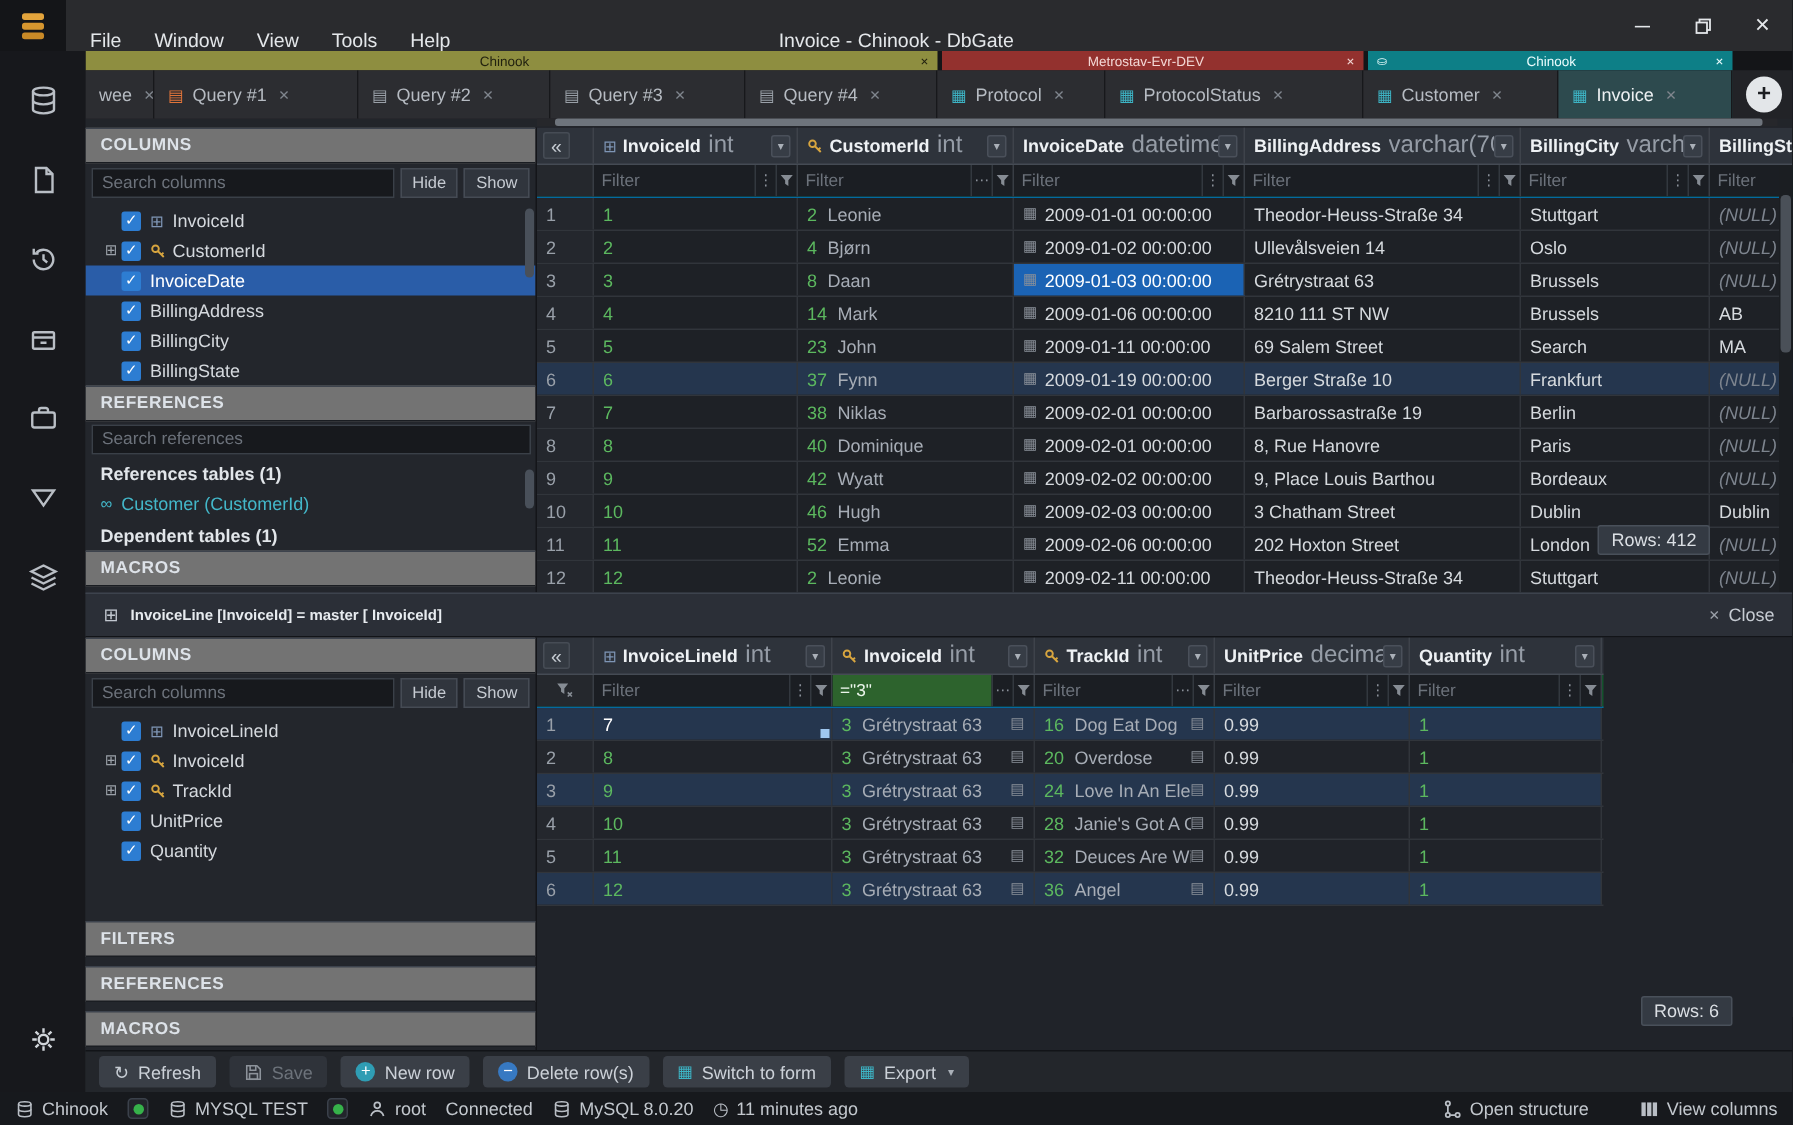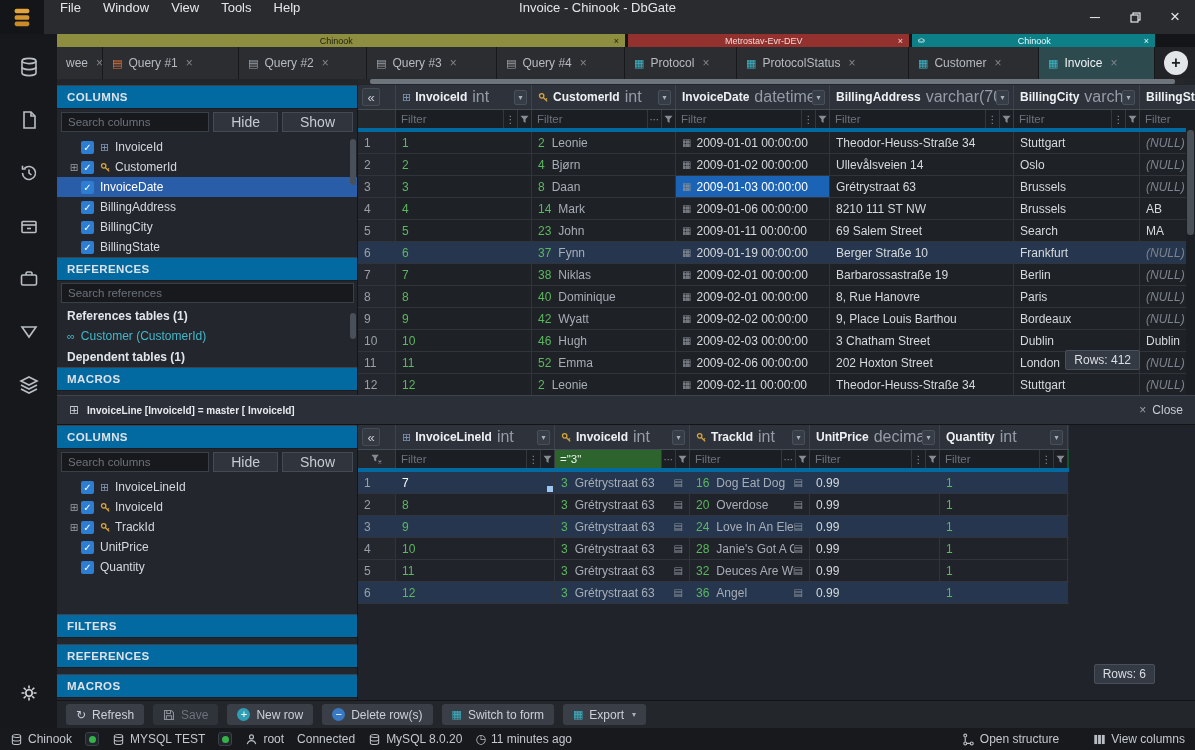--- a/index.html
+++ b/index.html
@@ -1,20 +1,20 @@
 <!DOCTYPE html>
 <html><head>
 <meta charset="utf-8">
 <style>
   *{box-sizing:border-box;margin:0;padding:0}
   body{margin:0;background:#101114;font-family:"Liberation Sans","DejaVu Sans",sans-serif}
   #app{position:relative;width:1195px;height:750px;overflow:hidden;background:#22252a;color:#d5d9de;font-size:12px}
 
   
-  #titlebar{position:absolute;top:0;left:0;width:1195px;height:34px;background:#2a2b2e;display:flex;align-items:flex-start}
+  #titlebar{position:absolute;top:0;left:0;width:1195px;height:34px;background:#2a2b2e;display:flex;align-items:flex-end}
   #logo{width:44px;height:34px;background:#141518;display:flex;align-items:center;justify-content:center;flex:none}
   .menus{display:flex;gap:22px;margin-left:16px;color:#e4e7ea;font-size:13px;z-index:2}
   #wtitle{position:absolute;left:0;right:0;text-align:center;font-size:13px;color:#e4e7ea;pointer-events:none}
   .wctrls{margin-left:auto;display:flex;height:34px;z-index:2}
   .wc{width:40px;display:flex;align-items:center;justify-content:center;color:#e4e7ea;font-size:14px}
 
   
   #tabband{position:absolute;top:34px;left:0;width:1195px;height:13px;background:#141518}
   .tg{position:absolute;top:0;height:13px;display:flex;align-items:center;font-size:9px;padding:0 6px}
   .tg .tgname{flex:1;text-align:center;white-space:nowrap;overflow:hidden}
@@ -39,27 +39,27 @@
 
   
   #iconbar{position:absolute;left:0;top:34px;width:57px;height:694px;background:#17181c;display:flex;flex-direction:column;align-items:center;padding-top:22px;gap:31px}
   .sbicon{width:22px;height:22px;display:flex;align-items:center;justify-content:center;flex:none}
   #gear{position:absolute;left:0;bottom:24px;width:57px;display:flex;justify-content:center}
 
   
   .panel{position:absolute;left:57px;width:301px;background:#23262c;border-right:1px solid #141519;overflow:hidden}
   #paneltop{top:85px;height:310px}
   #panelbottom{top:425px;height:275px}
-  .phead{height:24px;background:#0369a1;border-top:1px solid #3d434d;border-bottom:1px solid #1a1d22;display:flex;align-items:center;padding:0 10px;font-weight:bold;font-size:11.5px;color:#dde2e8;letter-spacing:.4px}
+  .phead{height:24px;background:#737373;border-top:1px solid #3d434d;border-bottom:1px solid #1a1d22;display:flex;align-items:center;padding:0 10px;font-weight:bold;font-size:11.5px;color:#dde2e8;letter-spacing:.4px}
   .searchrow{display:flex;align-items:center;gap:4px;padding:3px 4px;height:26px}
   .pinput{flex:1;min-width:0;height:20px;background:#17191d;border:1px solid #3a4048;color:#d0d4d9;font-size:11.5px;padding:0 6px;font-family:inherit}
   .pinput::placeholder{color:#6c727b}
   .pfull{display:block;margin:2px 4px;width:293px;height:20px;background:#17191d;border:1px solid #3a4048;color:#d0d4d9;font-size:11.5px;padding:0 6px;font-family:inherit}
   .pfull::placeholder{color:#6c727b}
-  .pbtn{height:20px;background:#30353d;border:1px solid #454b54;color:#c6cbd2;font-size:14px;padding:0 17px;font-family:inherit;flex:none}
+  .pbtn{height:20px;background:#30353d;border:1px solid #454b54;color:#c6cbd2;font-size:11px;padding:0 7px;font-family:inherit;flex:none}
   .tree{padding-top:2px}
   .trow{height:20px;display:flex;align-items:center;padding-left:10px;font-size:12px;color:#d5d9de}
   .trow.selected{background:#2a5da8;color:#fff}
   .texp{width:14px;color:#9aa0a8;font-size:10px;display:flex;align-items:center;justify-content:center;flex:none}
   .cb{width:13px;height:13px;background:#2d7dd2;border-radius:2px;color:#fff;font-size:10px;display:flex;align-items:center;justify-content:center;margin-right:6px;flex:none}
   .ticn{width:15px;font-size:11px;color:#7e95b5;display:flex;align-items:center;flex:none}
   .pbold{height:21px;display:flex;align-items:center;padding-left:10px;font-weight:bold;font-size:12px;color:#e2e6ea}
   .plink{height:20px;display:flex;align-items:center;padding-left:10px;color:#43b7c9;font-size:12px;gap:6px}
   .linkicn{font-size:11px}
   .pscroll{position:absolute;right:1px;width:6px}
@@ -71,21 +71,21 @@
   #griddetail{position:absolute;left:358px;top:425px;width:837px;height:275px;overflow:hidden;background:#202329}
   .ghead{display:flex;height:25px;background:#2e333b;border-bottom:1px solid #454b54}
   .gh{display:flex;align-items:center;padding:0 4px 0 6px;border-right:1px solid #3e434b;flex:none;overflow:hidden}
   .ghcorner{width:38px;padding-left:4px}
   .collapsebtn{width:18px;height:18px;display:flex;align-items:center;justify-content:center;color:#c6ccd3;font-size:13px;background:#343a42;border:1px solid #464c55;border-radius:2px}
   .ghname{font-weight:bold;font-size:12px;color:#eef1f4;white-space:nowrap}
   .ghtype{margin-left:5px;font-size:16px;color:#959ca6;white-space:nowrap;overflow:hidden}
   .ghdd{margin-left:auto;width:13px;height:15px;background:#373d46;border:1px solid #4a505a;border-radius:2px;color:#aab0b8;font-size:8px;display:flex;align-items:center;justify-content:center;flex:none}
   .hicn{font-size:11px;color:#7e95b5;margin-right:4px;flex:none}
   .keysvg{margin-right:4px;flex:none}
-  .gfilter{display:flex;height:22px;background:#14532d;border-bottom:4px solid #0369a1}
+  .gfilter{display:flex;height:22px;background:#14532d;border-bottom:1px solid #0369a1}
   .gf{display:flex;align-items:center;border-right:1px solid #383d44;flex:none;background:#1b1e23;overflow:hidden}
   .gf.corner{background:#25282d;justify-content:center}
   .finput{flex:1;min-width:0;height:100%;background:transparent;border:none;outline:none;color:#d0d4d9;font-size:11.5px;padding:0 5px;font-family:inherit}
   .finput::placeholder{color:#6c727b}
   .finput.greenf{background:#2d632d;color:#ecf6ec}
   .fbtn{width:14px;height:100%;border-left:1px solid #33383f;display:flex;align-items:center;justify-content:center;color:#8a9099;font-size:10px;flex:none}
   .grow{display:flex;height:22px;border-bottom:1px solid #31353b}
   .gc{display:flex;align-items:center;border-right:1px solid #31353b;flex:none;padding:0 6px;font-size:12px;color:#d6dade;white-space:nowrap;overflow:hidden;position:relative}
   .rn{width:38px;color:#99a0a9;background:#24272d}
   .num{color:#5cb85f}

